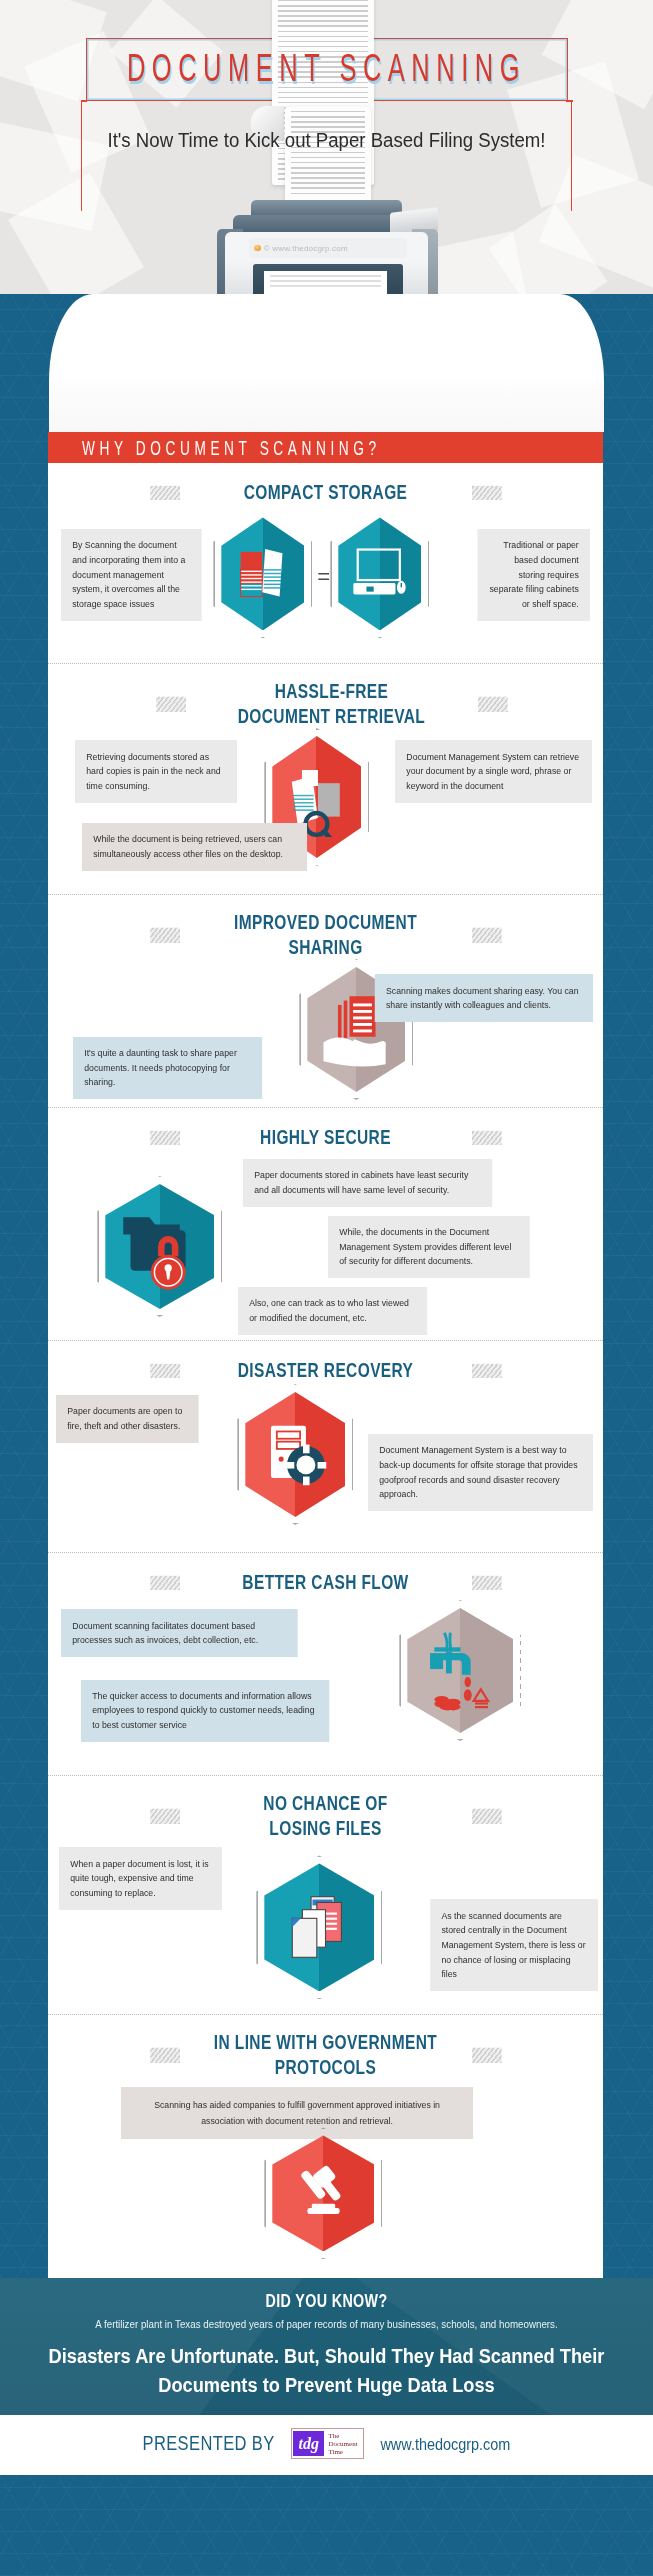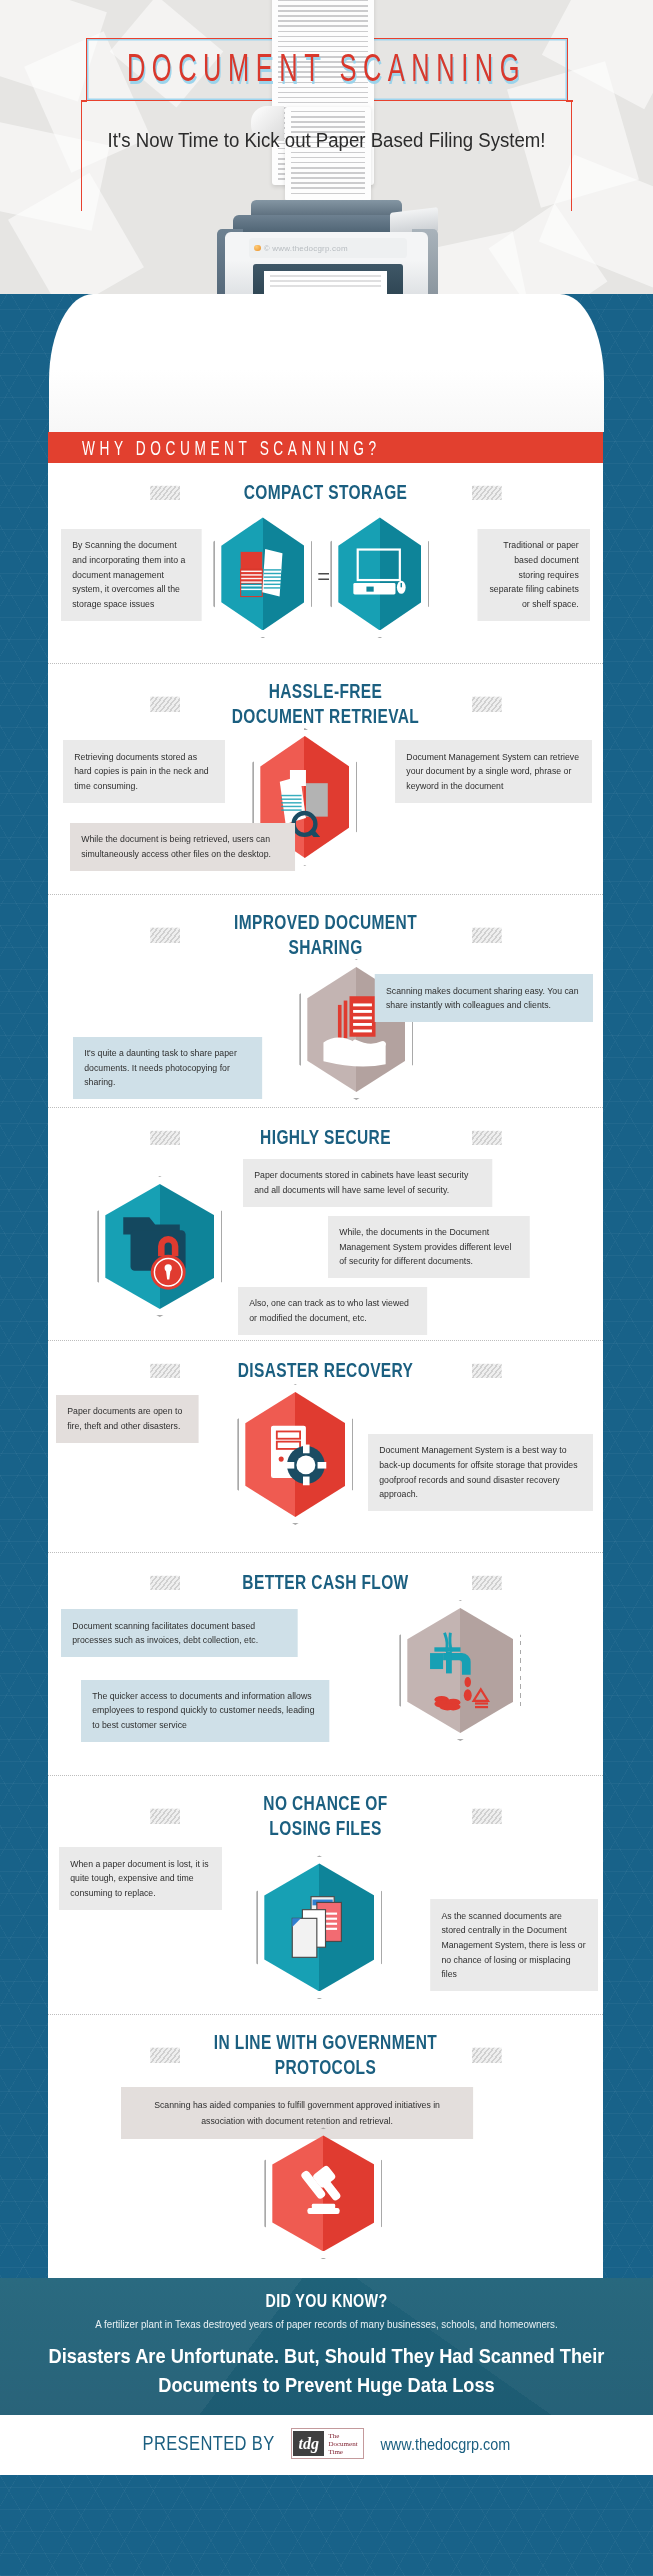--- a/index.html
+++ b/index.html
@@ -338,21 +338,21 @@
   .presented-label {
     color:#1b5f80; font-size:17.4px; letter-spacing:0.4px;
     font-family:"Liberation Sans Narrow","Liberation Sans",sans-serif;
     transform: scaleY(1.14) scaleX(.95);
   }
   .logo {
     display:flex; align-items:stretch; border:0.7px solid #c49a9c;
     background:#fff; height:30.5px; padding:1.5px;
   }
   .logo-mark {
-    background:#404040; color:#fff; font-style:italic; font-weight:700;
+    background:#6d28d9; color:#fff; font-style:italic; font-weight:700;
     font-family:"Liberation Serif", serif;
     font-size:16px; padding:0 5.1px; display:flex; align-items:center;
   }
   .logo-text {
     color:#7b1b2a; font-family:"Liberation Serif", serif;
     font-size:7px; line-height:1.15; padding:1.5px 4.4px 0 4.4px;
     display:flex; flex-direction:column; justify-content:center;
     text-align:left;
   }
   .presented-url {
@@ -477,21 +477,21 @@
               </svg>
             </div>
           </div>
           <div class="dash"></div>
         </div>
 
         <div class="bubble r" style="right:13px; top:16px; width:116px; text-align:right;">Traditional or paper based document storing requires separate filing cabinets or shelf space.</div>
       </div>
     </div>
 
-    <div class="section" style="padding-bottom:16px;">
+    <div class="section" style="padding-bottom:16px;padding-left:12px;">
       <div class="sec-head">
         <span class="hatch l"></span>
         <span>HASSLE-FREE</span><br>
         <span>DOCUMENT RETRIEVAL</span>
         <span class="hatch r"></span>
       </div>
       <div class="sec-body" style="height:142px;">
         <div class="bubble" style="left:14.5px; top:4.4px; width:167px;">Retrieving documents stored as hard copies is pain in the neck and time consuming.</div>
 
         <div class="hex red" style="left:212px; top:0px; width:89px; height:122px;">

